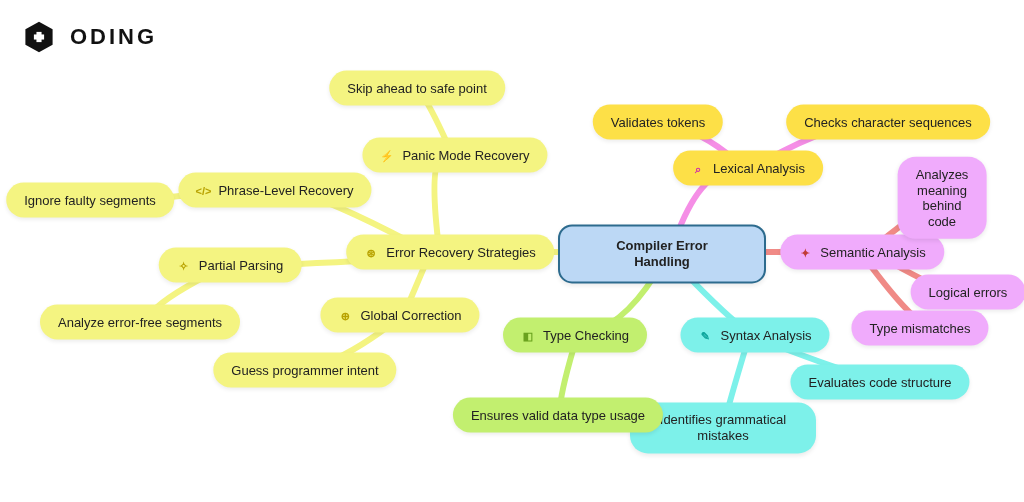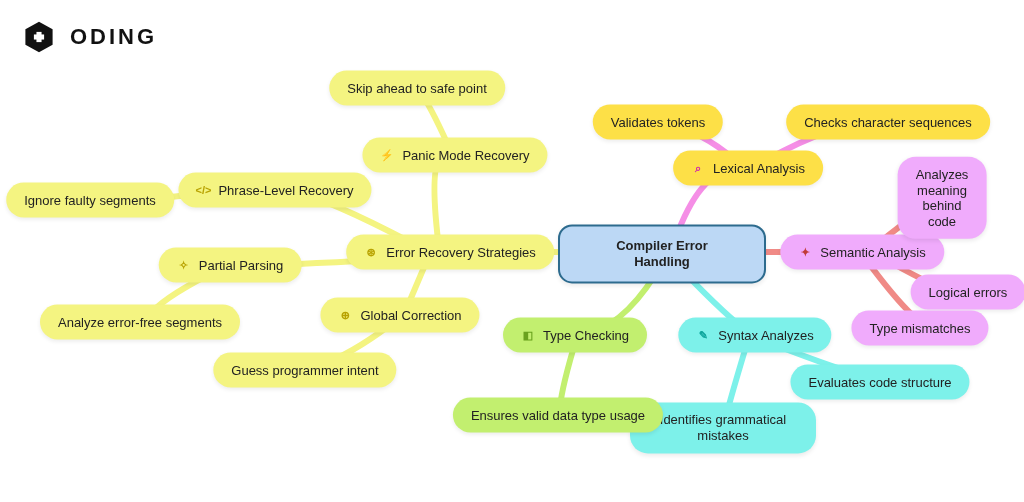--- a/index.html
+++ b/index.html
@@ -1,18 +1,18 @@
 <!DOCTYPE html>
 <html><head>
 <meta charset="utf-8">
 <style>
   html,body{margin:0;padding:0;width:1024px;height:502px;background:#fff;font-family:Arial,Helvetica,sans-serif;overflow:hidden}
   .stage{position:relative;width:1024px;height:502px}
   svg.links{position:absolute;left:0;top:0;width:1024px;height:502px;pointer-events:none}
-  .node{position:absolute;transform:translate(-50%,-50%);padding:10px 18px;border-radius:18px;font-size:13px;color:#222;text-align:center;white-space:nowrap;box-shadow:0 2px 4px rgba(0,0,0,.08);display:flex;align-items:flex-start;gap:8px;justify-content:center}
+  .node{position:absolute;transform:translate(-50%,-50%);padding:10px 18px;border-radius:18px;font-size:13px;color:#222;text-align:center;white-space:nowrap;box-shadow:0 2px 4px rgba(0,0,0,.08);display:flex;align-items:flex-end;gap:8px;justify-content:center}
   .node.multi{white-space:normal;max-width:150px;line-height:1.2}
   .root{background:#bcd8f5;border:2px solid #2d6b8e;font-weight:700;padding:12px 27px;border-radius:14px;max-width:160px;white-space:normal;line-height:1.25}
   .yellow{background:#f4f481}
   .pink{background:#fde047}
   .coral{background:#f0abfc}
   .cyan{background:#7df1ea}
   .lime{background:#c2ef6f}
   .ic{display:inline-flex;width:14px;height:14px;align-items:center;justify-content:center;font-size:11px;font-weight:700}
   .ic.pink{color:#d12aa8;background:none}
   .ic.coral{color:#c03b37;background:none}
@@ -97,21 +97,21 @@
 </div>
 <div class="node coral" style="left:968px;top:292px">
   <span>Logical errors</span>
 </div>
 <div class="node coral" style="left:920px;top:328px">
   <span>Type mismatches</span>
 </div>
 
 <div class="node cyan" style="left:755px;top:335px">
   <span class="ic cyan">✎</span>
-  <span>Syntax Analyzes</span>
+  <span>Syntax Analysis</span>
 </div>
 <div class="node cyan" style="left:880px;top:382px">
   <span>Evaluates code structure</span>
 </div>
 <div class="node cyan multi" style="left:723px;top:428px">
   <span>Identifies grammatical mistakes</span>
 </div>
 
 <div class="node lime" style="left:575px;top:335px">
   <span class="ic lime">◧</span>

